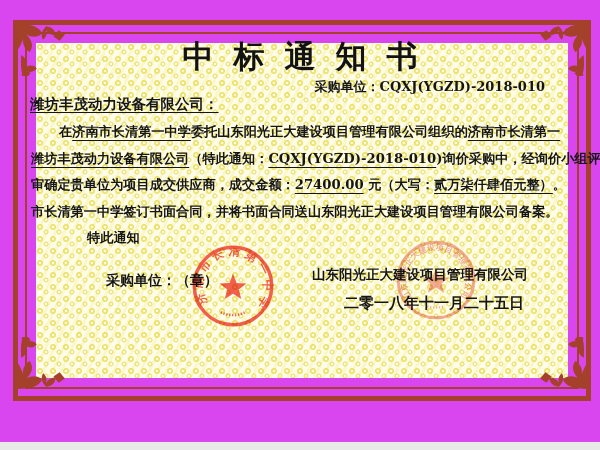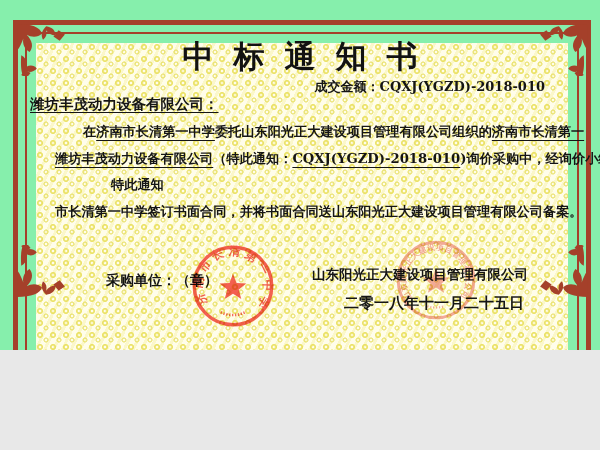--- a/index.html
+++ b/index.html
@@ -1,17 +1,17 @@
 <!DOCTYPE html>
 <html><head>
 <meta charset="utf-8">
 <style>
   html,body{margin:0;padding:0;background:#e8e8e8;}
   .page{
-    position:relative;width:600px;height:350px;background:#86efac;
+    position:relative;width:600px;height:442px;background:#d946ef;
     font-family:"DejaVu Serif","Liberation Serif",serif;color:#151515;
     overflow:hidden;margin:0 auto;
   }
   .border-outer{
     position:absolute;left:13px;top:20px;width:568px;height:371px;
     border:5px solid #a5402a;
   }
   .border-inner{
     position:absolute;left:7px;top:7px;right:7px;bottom:7px;
     border:2px solid #a5402a;
@@ -37,21 +37,21 @@
     font-size:31px;font-weight:bold;letter-spacing:20px;text-indent:20px;
     color:#121212;
   }
   .projno{right:55px;top:78px;font-size:13px;font-weight:bold;white-space:nowrap;}
   .recipient{
     left:30px;top:95px;font-size:14.5px;font-weight:bold;white-space:nowrap;
     text-decoration:underline;text-underline-offset:3px;text-align:right;
   }
   .bodytext{
     left:31px;top:119px;width:541px;
-    font-size:13.2px;font-weight:bold;line-height:26.5px;margin-left:24px;
+    font-size:13.2px;font-weight:bold;line-height:26.5px;
   }
   .line{white-space:nowrap;}
   .ind{text-indent:28px;}
   .u{text-decoration:underline;text-underline-offset:3.5px;text-decoration-thickness:1px;}
   .notice-line{text-indent:56px;}
   .purchaser{left:106px;top:272px;font-size:14px;font-weight:bold;white-space:nowrap;}
   .agency{right:72px;top:266px;font-size:13.5px;font-weight:bold;white-space:nowrap;}
   .datefoot{right:76px;top:294px;font-size:15px;font-weight:bold;white-space:nowrap;}
 
   .seal{position:absolute;mix-blend-mode:multiply;}
@@ -93,29 +93,30 @@
   <svg class="corner br" viewBox="0 0 52 52" aria-hidden="true">
     <path d="M2 2 C 16 2 24 5 26 11 C 22 15 16 15 11 12 C 17 18 18 24 14 29 C 9 26 7 21 8 16 C 5 24 3 27 2 27 Z"></path>
     <path d="M30 4 c6 1 9 4 9 9 c-4 0 -7 -2 -9 -5 c1 4 0 7 -3 9 c-2 -4 -2 -8 3 -13 z"></path>
     <path d="M42 8 l6 4 -5 6 -6 -4 z"></path>
     <path d="M6 32 c4 2 6 6 5 11 c4 -2 8 -1 10 2 c-3 3 -7 4 -11 2 c2 3 2 6 0 8 c-3 -3 -5 -8 -4 -23 z"></path>
     <path d="M10 46 l5 3 -4 5 -5 -3 z"></path>
   </svg>
 
   <div class="abs title">中标通知书</div>
 
-  <div class="abs projno"><span>成交金额：</span><span>CQXJ(YGZD)-2018-010</span></div>
+  <div class="abs projno"><span>采购单位：</span><span>CQXJ(YGZD)-2018-010</span></div>
 
   <div class="abs recipient">潍坊丰茂动力设备有限公司：</div>
 
   <div class="abs bodytext">
     <div class="line ind"><span>在</span><span class="u">济南市长清第一中学</span><span>委托山东阳光正大建设项目管理有限公司组织的</span><span class="u">济南市长清第一</span></div>
     <div class="line"><span class="u">潍坊丰茂动力设备有限公司</span><span>（特此通知：</span><span class="u">CQXJ(YGZD)-2018-010</span><span>)询价采购中，经询价小组评</span></div>
+    <div class="line"><span>审确定贵单位为项目成交供应商，成交金额：</span><span class="u">27400.00</span><span> 元（大写：</span><span class="u">贰万柒仟肆佰元整）</span><span>。</span></div>
+    <div class="line"><span>市长清第一中学签订书面合同，并将书面合同送山东阳光正大建设项目管理有限公司备案。</span></div>
     <div class="line notice-line"><span>特此通知</span></div>
-    <div class="line"><span>市长清第一中学签订书面合同，并将书面合同送山东阳光正大建设项目管理有限公司备案。</span></div>
   </div>
 
   <div class="abs purchaser">采购单位：（章）</div>
   <div class="abs agency">山东阳光正大建设项目管理有限公司</div>
   <div class="abs datefoot">二零一八年十一月二十五日</div>
 
   <svg class="seal seal-purchaser" viewBox="0 0 100 100">
     <defs>
       <path id="arcL" d="M 23.2,72.5 A 35,35 0 1,1 76.8,72.5" fill="none"></path>
     </defs>

